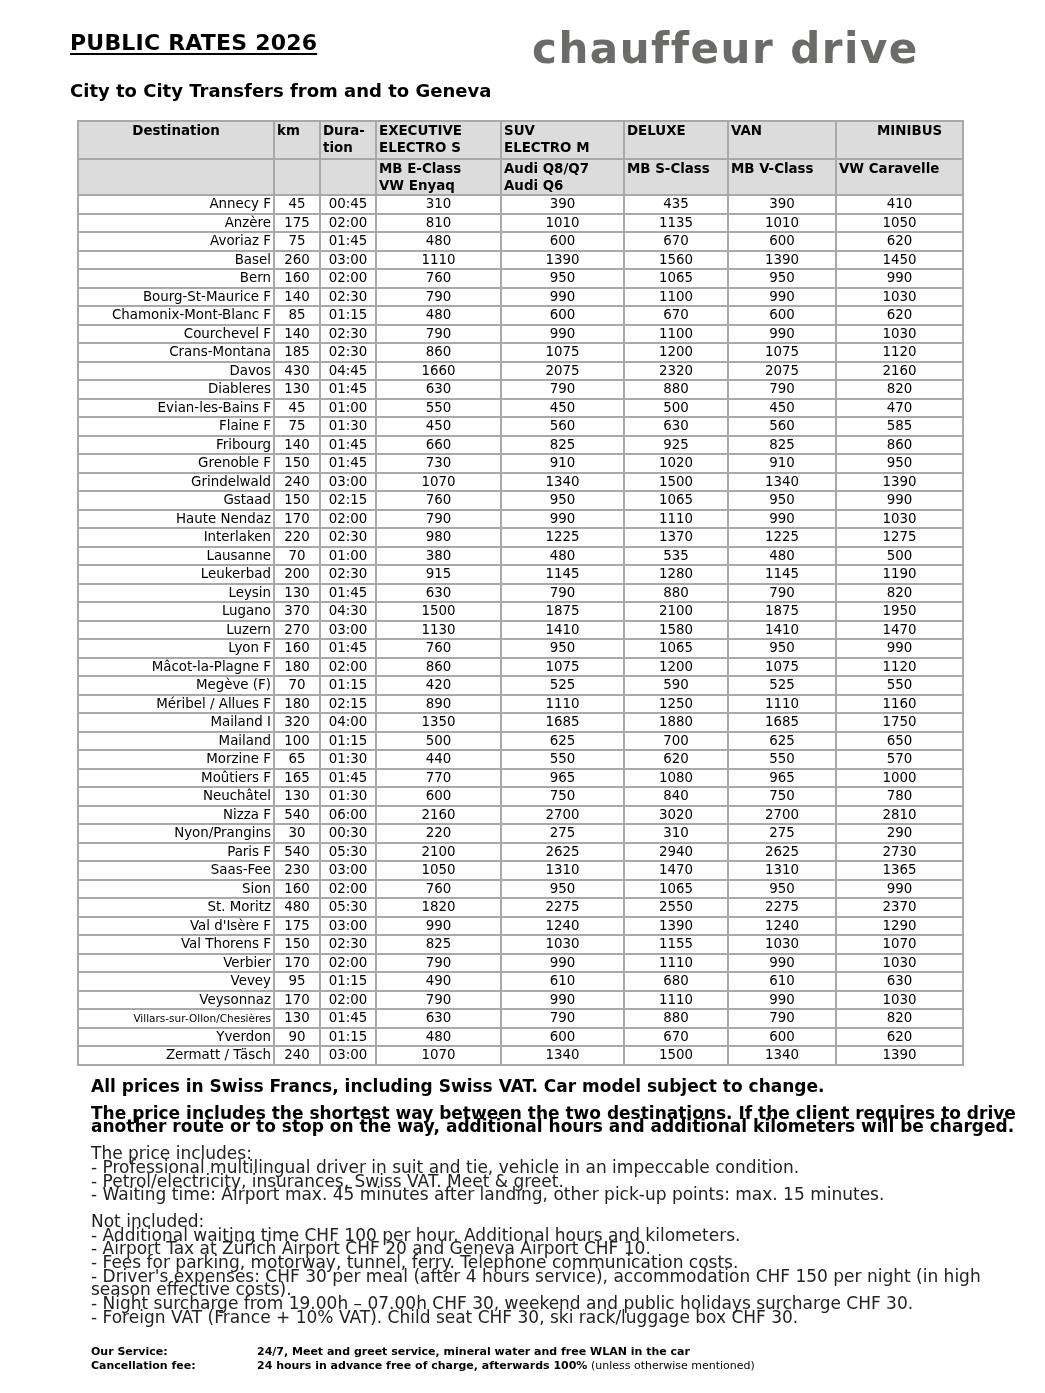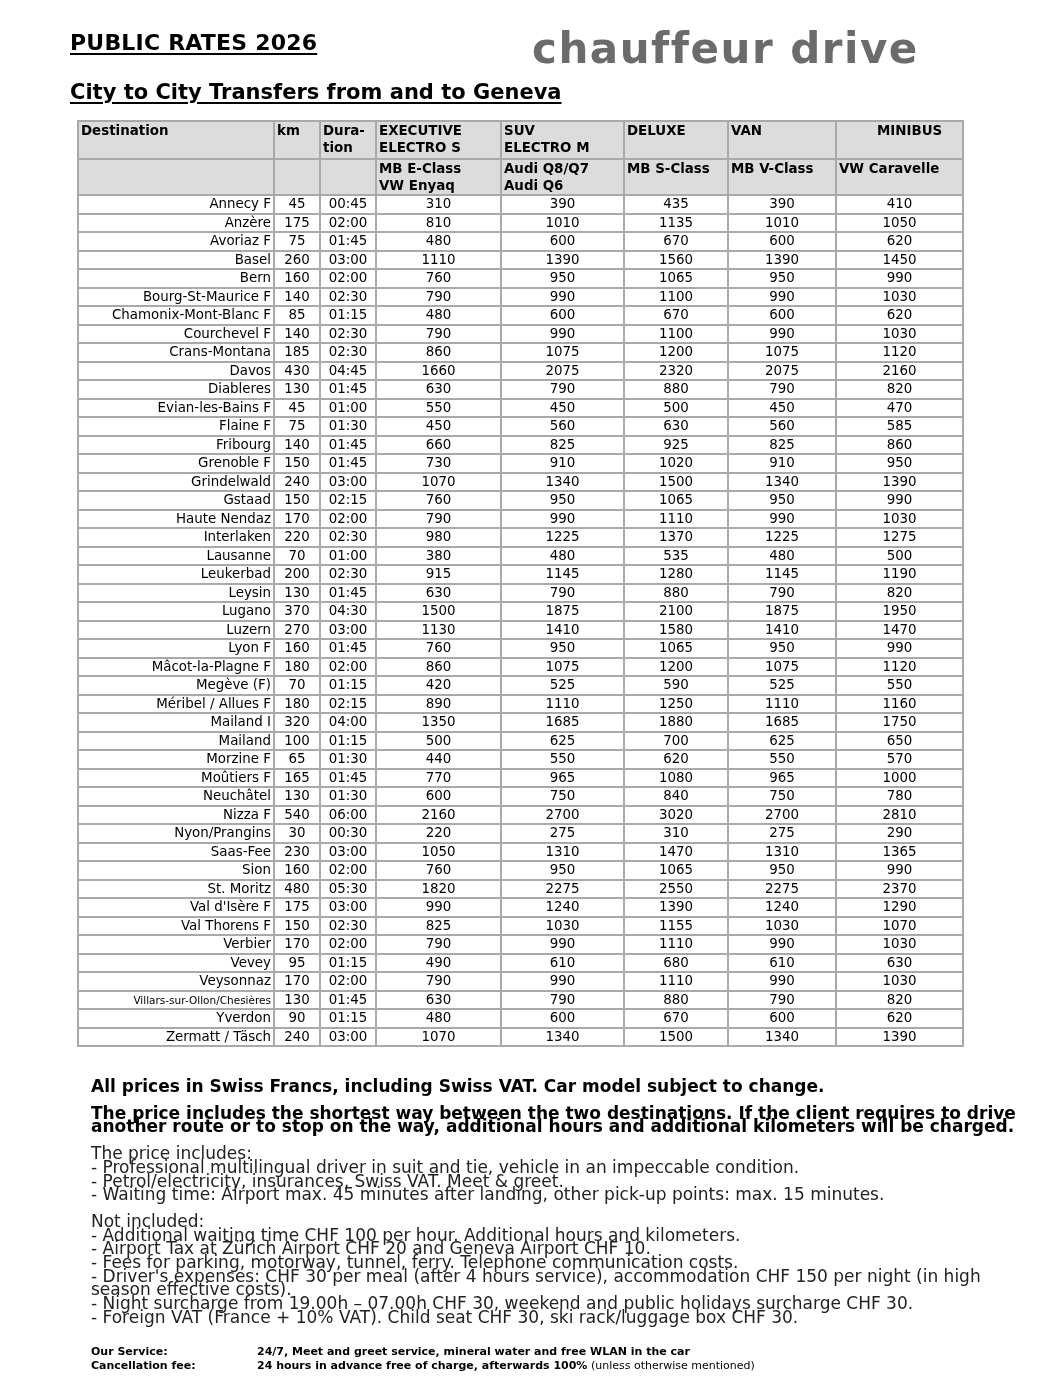--- a/index.html
+++ b/index.html
@@ -1,30 +1,30 @@
 <!DOCTYPE html>
 <html><head>
 <meta charset="utf-8">
 <style>
   html, body { margin: 0; padding: 0; background: #ffffff; }
   body { width: 1045px; height: 1393px; position: relative; overflow: hidden;
          font-family: "DejaVu Sans", "Liberation Sans", sans-serif; color: #000; }
   .title { position: absolute; left: 70px; top: 30px; font-size: 22px; font-weight: bold;
            text-decoration: underline; text-underline-offset: 3px; letter-spacing: 0.2px; }
-  .subtitle { position: absolute; left: 70px; top: 80px; font-size: 21px; font-weight: bold;
-              text-decoration: underline; text-underline-offset: 3px; }
+  .subtitle { position: absolute; left: 70px; top: 80px; font-size: 18px; font-weight: bold;
+              text-underline-offset: 3px; }
   .logo { position: absolute; left: 532px; top: 24px; font-size: 42px; color: #6b6b69;
           font-weight: bold; letter-spacing: 1.5px; font-family: "DejaVu Sans", sans-serif; }
   table.rates { position: absolute; left: 77px; top: 120px; width: 885px; border-collapse: collapse;
                 font-size: 13.4px; table-layout: fixed; }
   table.rates td, table.rates th { border: 2px solid #a9a9a9; padding: 0 2px; line-height: 16.5px;
                 height: 16.5px; white-space: nowrap; overflow: hidden; }
   table.rates th { background: #dcdcdc; font-weight: bold; font-size: 13.4px; vertical-align: top;
                    text-align: left; line-height: 17px; }
-  table.rates th.dest { text-align: left; }
+  table.rates th.dest { text-align: center; }
   table.rates td.dest { text-align: right; }
   table.rates td.num { text-align: center; }
   table.rates td.small { font-size: 10.5px; }
   .notes { position: absolute; left: 91px; top: 1080px; width: 930px; font-size: 17px; line-height: 13.7px; }
   .notes p { margin: 0 0 13px 0; }
   .notes .b { font-weight: bold; }
   .notes .lite { color: #222; }
   .svc { position: absolute; left: 91px; top: 1345px; font-size: 11px; line-height: 14px; font-weight: bold; }
   .svc .row { display: flex; }
   .svc .k { width: 166px; }
@@ -420,20 +420,30 @@
         <td class="dest">Nyon/Prangins</td>
         <td class="num">30</td>
         <td class="num">00:30</td>
         <td class="num">220</td>
         <td class="num">275</td>
         <td class="num">310</td>
         <td class="num">275</td>
         <td class="num">290</td>
       </tr>
       <tr>
+        <td class="dest">Paris F</td>
+        <td class="num">540</td>
+        <td class="num">05:30</td>
+        <td class="num">2100</td>
+        <td class="num">2625</td>
+        <td class="num">2940</td>
+        <td class="num">2625</td>
+        <td class="num">2730</td>
+      </tr>
+      <tr>
         <td class="dest">Saas-Fee</td>
         <td class="num">230</td>
         <td class="num">03:00</td>
         <td class="num">1050</td>
         <td class="num">1310</td>
         <td class="num">1470</td>
         <td class="num">1310</td>
         <td class="num">1365</td>
       </tr>
       <tr>

